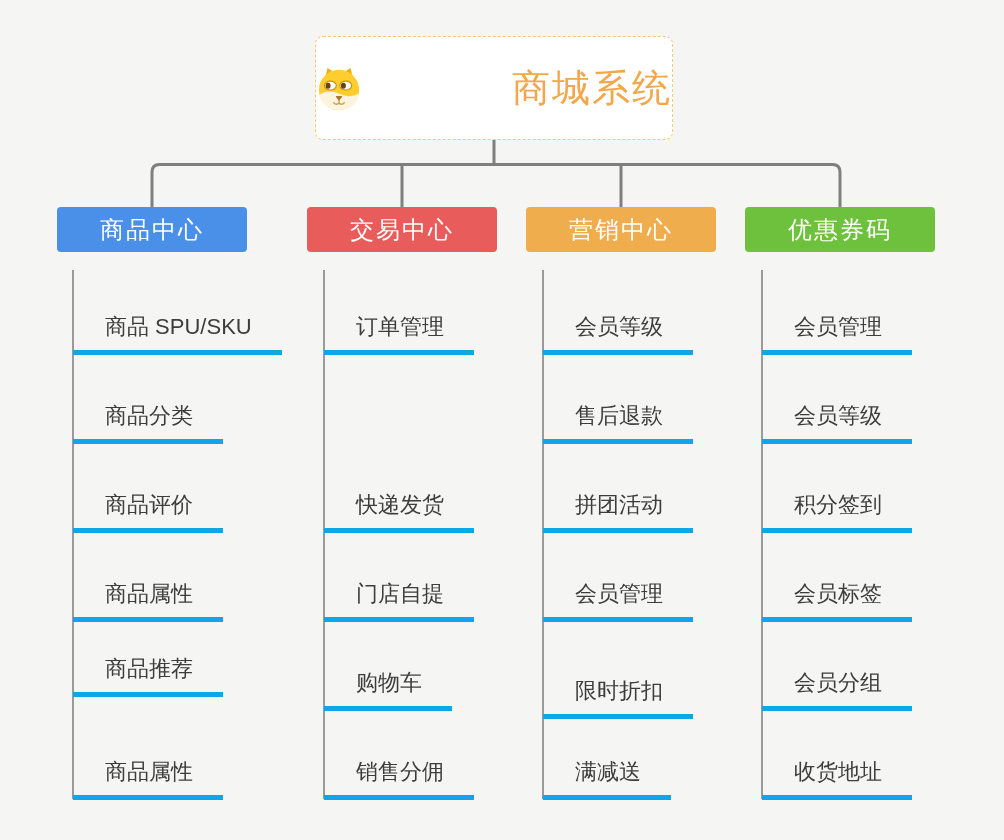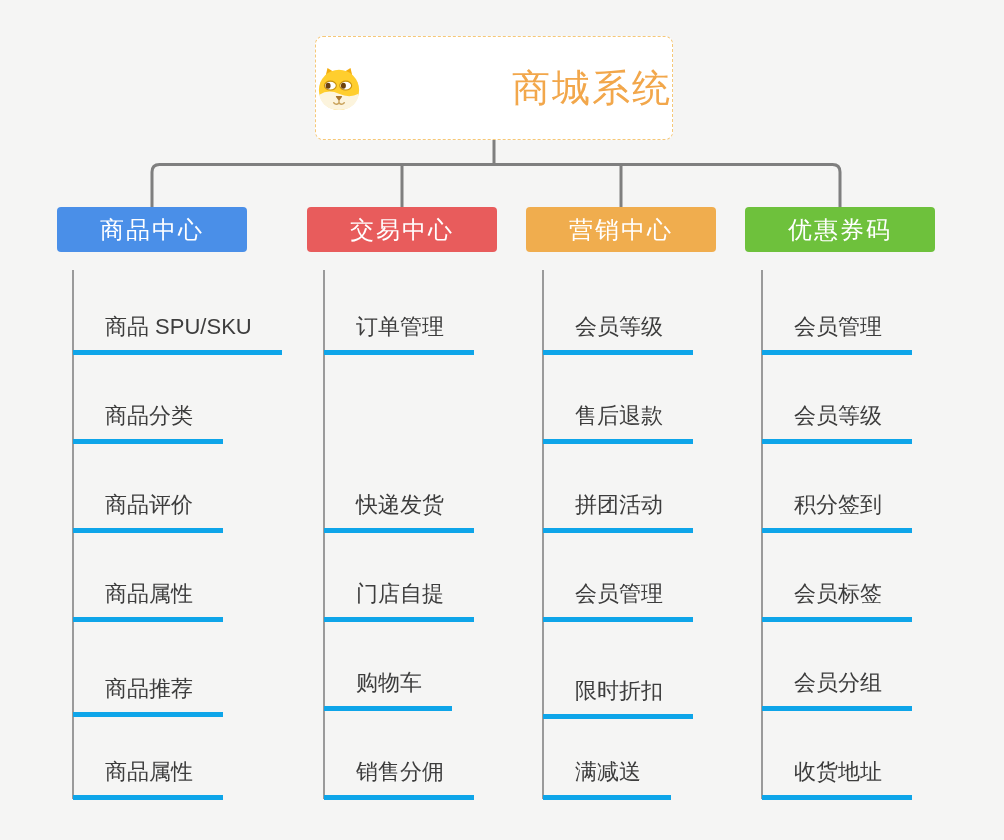--- a/index.html
+++ b/index.html
@@ -80,21 +80,21 @@
     <span>营销中心</span>
   </div>
   <div class="branch-node" style="left: 745px; background-color: rgb(110, 193, 60);">
     <span>优惠券码</span>
   </div>
 
   <div class="leaf" style="left:73px;top:314px">商品 SPU/SKU</div>
   <div class="leaf" style="left:73px;top:403px">商品分类</div>
   <div class="leaf" style="left:73px;top:492px">商品评价</div>
   <div class="leaf" style="left:73px;top:581px">商品属性</div>
-  <div class="leaf" style="left:73px;top:676px">商品推荐</div>
+  <div class="leaf" style="left:73px;top:656px">商品推荐</div>
   <div class="leaf" style="left:73px;top:759px">商品属性</div>
 
   <div class="leaf" style="left:324px;top:314px">订单管理</div>
   <div class="leaf" style="left:324px;top:492px">快递发货</div>
   <div class="leaf" style="left:324px;top:581px">门店自提</div>
   <div class="leaf" style="left:324px;top:670px">购物车</div>
   <div class="leaf" style="left:324px;top:759px">销售分佣</div>
 
   <div class="leaf" style="left:543px;top:314px">会员等级</div>
   <div class="leaf" style="left:543px;top:403px">售后退款</div>

